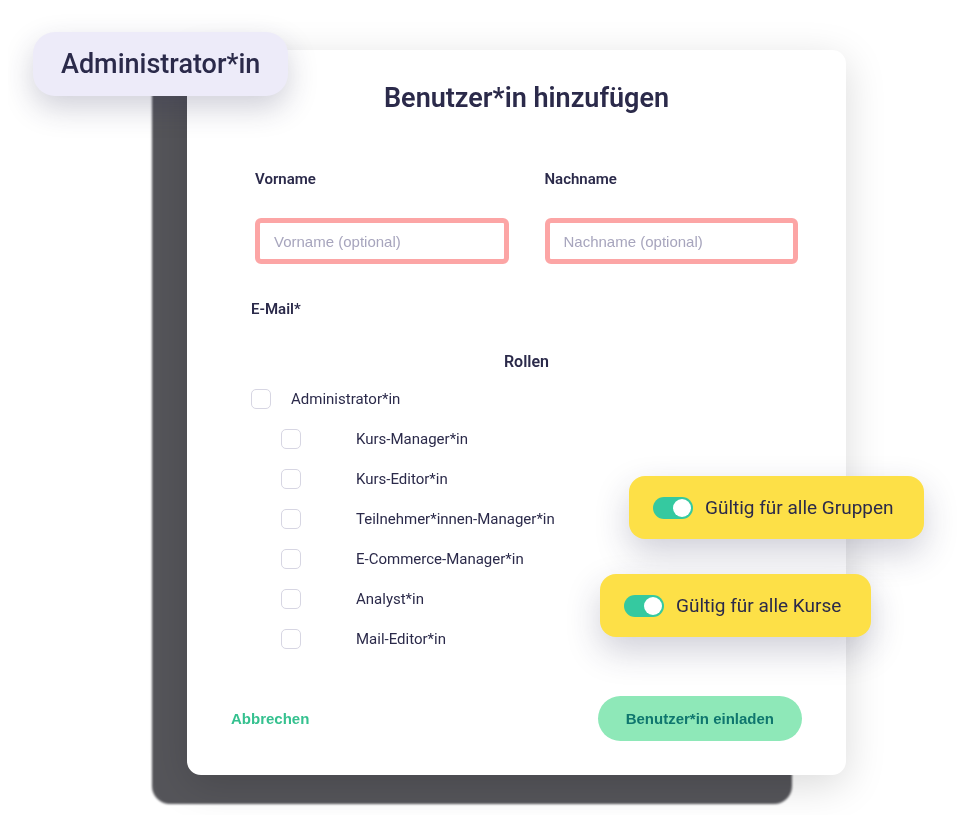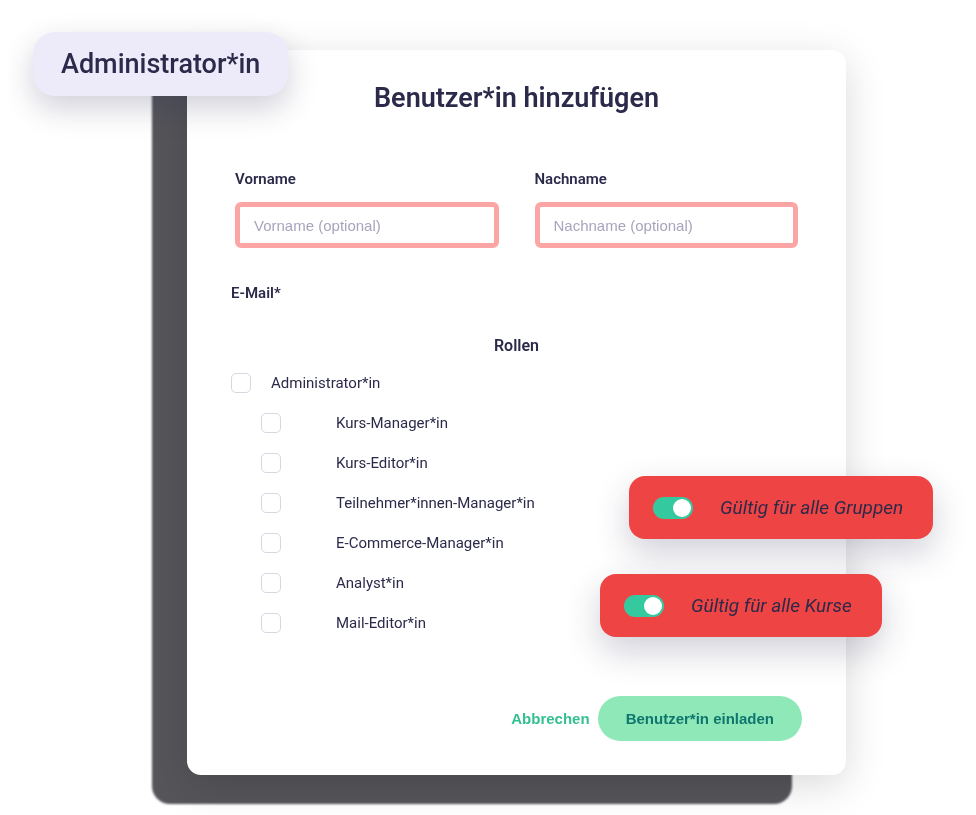--- a/index.html
+++ b/index.html
@@ -26,39 +26,40 @@
       filter: blur(1px);
     }
     .dialog {
       position: absolute;
       top: 38px;
       left: 175px;
       width: 659px;
       height: 725px;
       background: #ffffff;
       border-radius: 14px;
-      padding: 28px 36px 26px 36px;
+      padding: 28px 36px 26px 56px;
       box-shadow: 0 10px 40px rgba(0,0,0,0.15);
     }
     .dialog-title {
       text-align: center;
       font-size: 27px;
       font-weight: 600;
       color: #2b2a4a;
       margin-bottom: 48px;
     }
     .row {
       display: flex;
       gap: 20px;
       margin-bottom: 24px;
     }
     .field {
       flex: 1;
       display: flex;
       flex-direction: column;
+      gap: 16px;
     }
     .field-full {
       margin-bottom: 24px;
     }
     .label {
       font-size: 15px;
       font-weight: 600;
       color: #2b2a4a;
       margin-bottom: 10px;
     }
@@ -104,21 +105,21 @@
     .check-label {
       font-size: 15px;
       color: #2b2a4a;
     }
     .footer {
       position: absolute;
       bottom: 26px;
       left: 36px;
       right: 36px;
       display: flex;
-      justify-content: flex-end;
+      justify-content: space-between;
       align-items: center;
     }
     .cancel-btn {
       background: none;
       border: none;
       color: #35c18f;
       font-size: 15px;
       font-weight: 600;
       cursor: pointer;
     }
@@ -140,29 +141,28 @@
       border-radius: 22px;
       padding: 16px 28px;
       font-size: 27px;
       font-weight: 500;
       color: #2b2a4a;
       box-shadow: 0 12px 30px rgba(40,40,80,0.22);
       z-index: 10;
     }
     .toggle-card {
       position: absolute;
-      background: #ef4444;
+      background: #fde047;
       border-radius: 16px;
       padding: 16px 26px 16px 20px;
       display: flex;
       align-items: center;
-      gap: 19px;
+      gap: 4px;
       box-shadow: 0 14px 34px rgba(40,40,80,0.22);
       z-index: 10;
-      font-style: italic;
     }
     .toggle-card-1 {
       top: 464px;
       left: 617px;
     }
     .toggle-card-2 {
       top: 562px;
       left: 588px;
     }
     .toggle {

